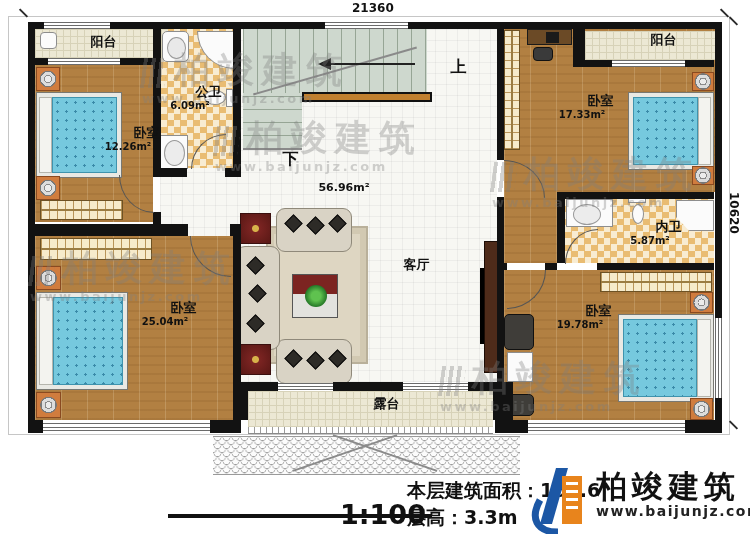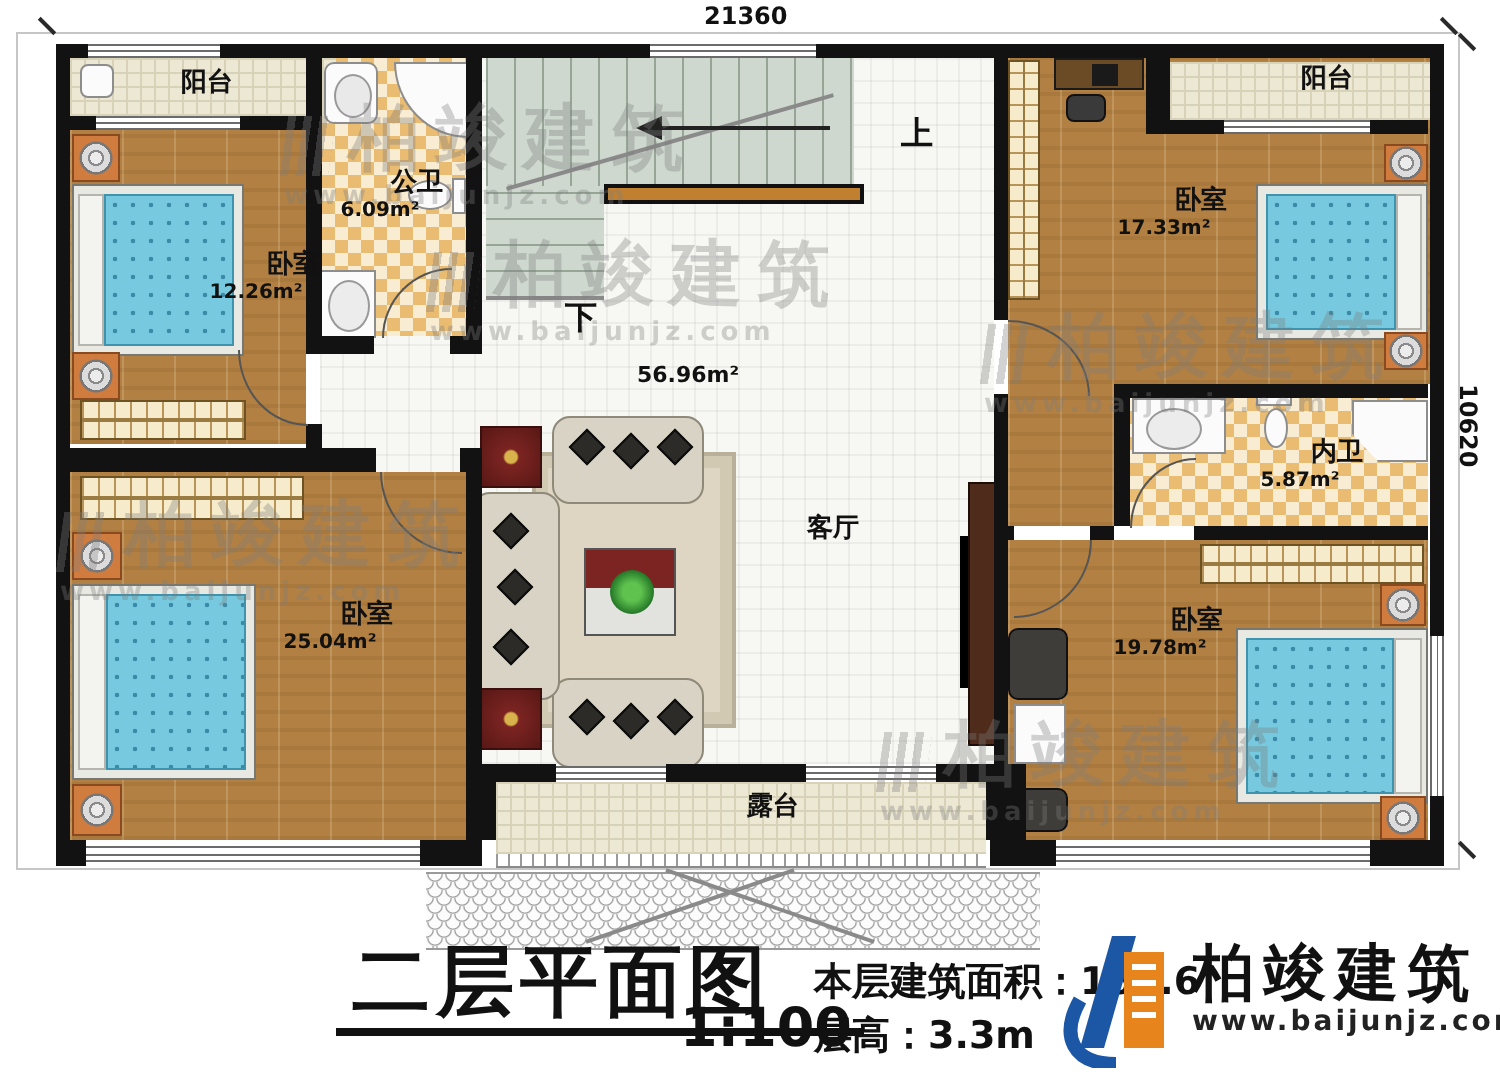--- a/index.html
+++ b/index.html
@@ -338,21 +338,20 @@
     <div class="small">www.baijunjz.com</div>
   </div>
   <div class="wm" style="left:215px;top:120px;">
     <div class="row">
         <span class="wicon"></span>
         <span class="big">柏竣建筑</span>
       </div>
     <div class="small">www.baijunjz.com</div>
   </div>
 
-  <div class="tb" id="title-cn" style="left:176px;top:464px;">二层平面图</div>
   <div class="tb" id="title-scale" style="left:340px;top:499px;">1:100</div>
   <div class="tb" id="title-rule" style="left:168px;top:514px;width:264px;height:4px;"></div>
   <div class="tb tb-line" style="left:407px;top:478px;">本层建筑面积：166.6</div>
   <div class="tb tb-line" style="left:407px;top:505px;">层高：3.3m</div>
   <div class="tb" style="left:528px;top:464px;width:62px;height:70px;">
     <svg width="62" height="70" viewBox="0 0 62 70">
       <path d="M12 36 C2 54 8 68 30 68" stroke="#1c57a5" stroke-width="7" fill="none"></path>
       <path d="M28 4 L12 60 L24 60 L40 4 Z" fill="#1c57a5"></path>
       <rect x="34" y="12" width="20" height="48" fill="#e8841c"></rect>
       <rect x="38" y="18" width="12" height="3" fill="#fff"></rect>

